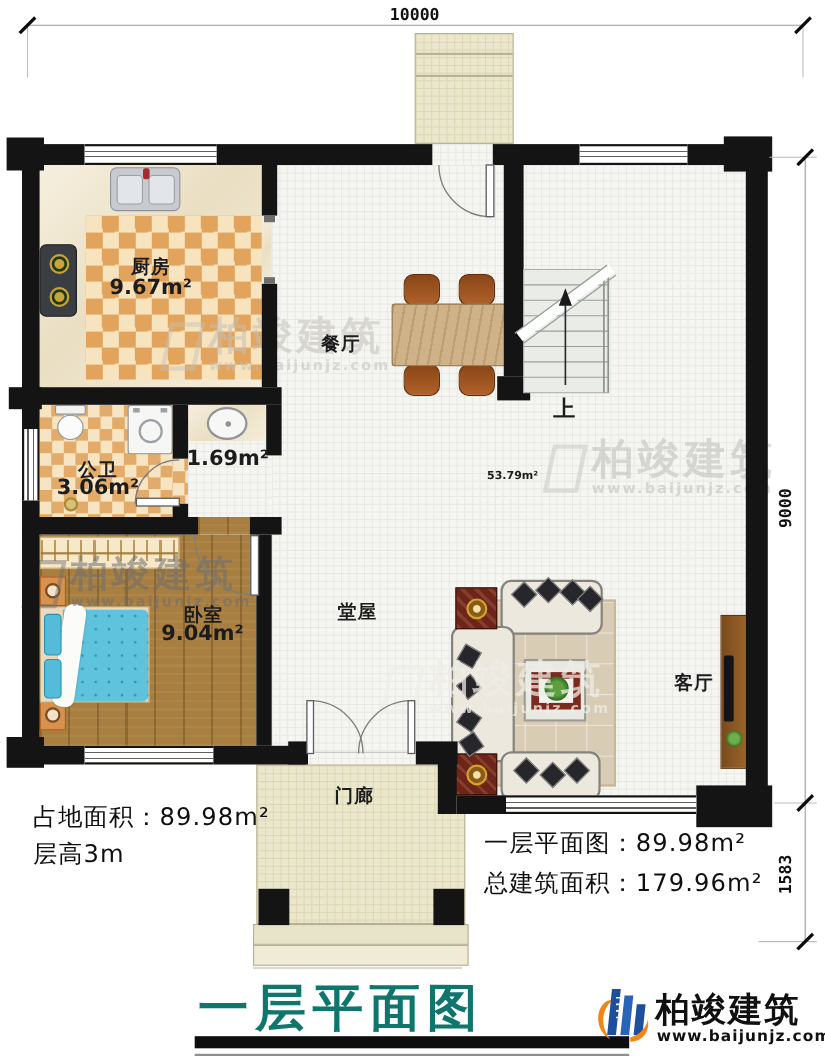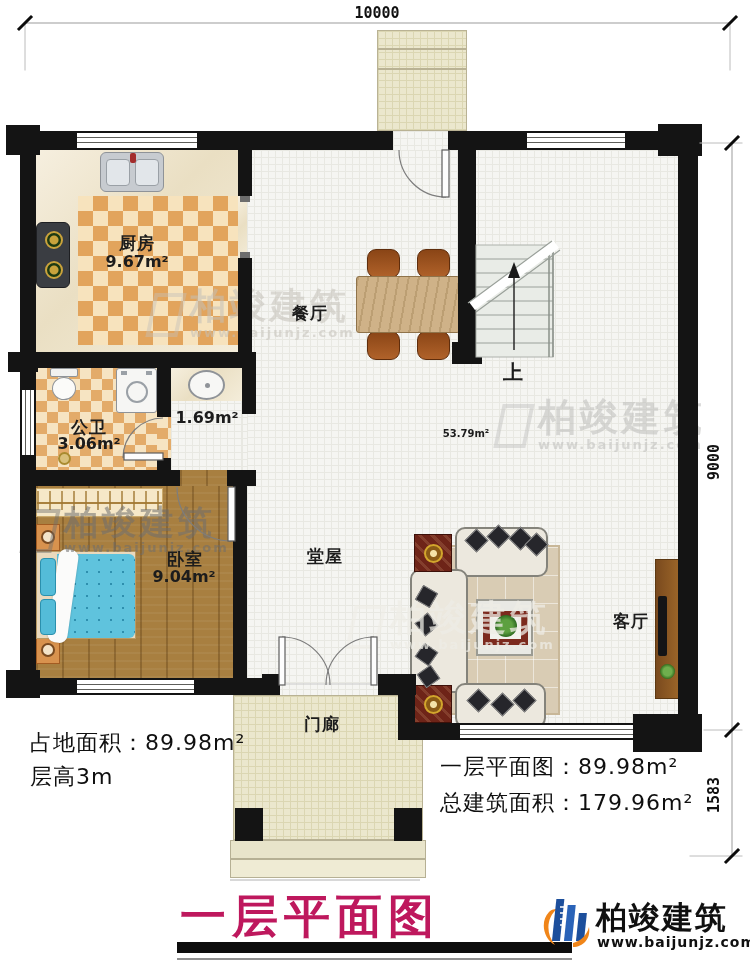--- a/index.html
+++ b/index.html
@@ -25,32 +25,32 @@
   
   .furn{position:absolute;z-index:2;box-sizing:border-box;}
   .sofa{background:#ece8de;border:2px solid #84837b;border-radius:10px;}
   .pillow{position:absolute;z-index:3;width:15px;height:15px;background:#26262b;border:1px solid #8b8b8b;transform:rotate(45deg);}
   .sidetable{background:#6e2418;background-image:repeating-linear-gradient(45deg,rgba(255,210,160,.15) 0 3px,transparent 3px 9px);border:1px solid #3c1009;display:flex;align-items:center;justify-content:center;}
   .goldring{width:15px;height:15px;border:2px solid #d2a62c;border-radius:50%;background:radial-gradient(circle,#f4e2a8 0 3px,#8a5a16 4px);}
   .chair{background:linear-gradient(#8a4516,#b0622a);border:1px solid #5f2d0c;border-radius:9px;}
   
   .lbl{position:absolute;z-index:6;transform:translate(-50%,-50%);white-space:nowrap;color:#1c1c1c;font-weight:bold;}
   .room-name{font-size:17px;letter-spacing:1px;}
-  .room-area{font-size:16px;}
+  .room-area{font-size:19px;}
   .up-lbl{font-size:20px;}
   .dim-lbl{font-family:"DejaVu Sans Mono",monospace;font-size:15px;font-weight:bold;color:#111;}
   .dim-vert{transform:translate(-50%,-50%) rotate(-90deg);}
   
   .watermark{position:absolute;z-index:3;display:flex;align-items:center;gap:8px;pointer-events:none;}
   .wm-glyph{width:24px;height:36px;border:4px solid currentColor;transform:skewX(-12deg);opacity:.8;}
   .wm-name{font-size:36px;font-weight:bold;letter-spacing:4px;line-height:1;}
   .wm-url{font-size:13px;font-weight:bold;letter-spacing:2px;line-height:1.4;}
   
   .note{position:absolute;z-index:7;color:#0f0f0f;font-size:22px;font-weight:500;letter-spacing:1px;font-family:"DejaVu Sans",sans-serif;}
-  .title-text{position:absolute;z-index:7;font-size:46px;font-weight:bold;letter-spacing:6px;color:#be185d;text-align:center;}
+  .title-text{position:absolute;z-index:7;font-size:46px;font-weight:bold;letter-spacing:6px;color:#0f766e;text-align:center;}
   .title-scale{position:absolute;z-index:7;font-size:36px;color:#b9b9b9;letter-spacing:3px;font-family:"DejaVu Sans Mono",monospace;}
   .brand-name{position:absolute;z-index:7;font-size:31px;font-weight:900;letter-spacing:2px;color:#101010;}
   .brand-url{position:absolute;z-index:7;font-size:14px;font-weight:bold;letter-spacing:1px;color:#101010;}
   .bar{position:absolute;z-index:7;background:#0d0d0d;}
   .thinline{position:absolute;z-index:7;background:#8f8f8f;}
   svg.lines{position:absolute;left:0;top:0;z-index:5;}
 </style>
 </head>
 <body>
 

